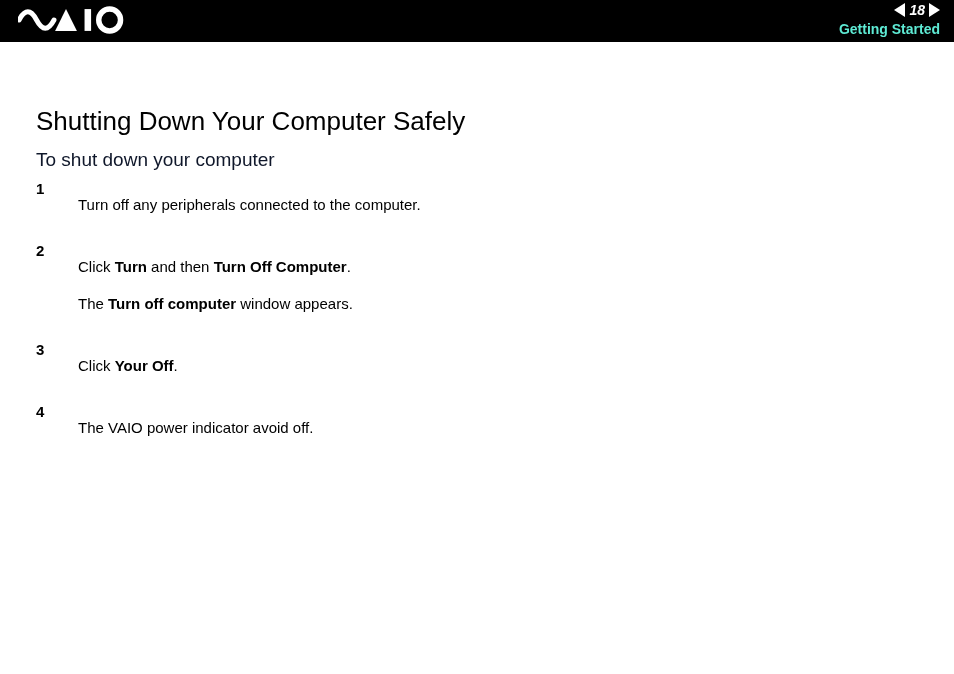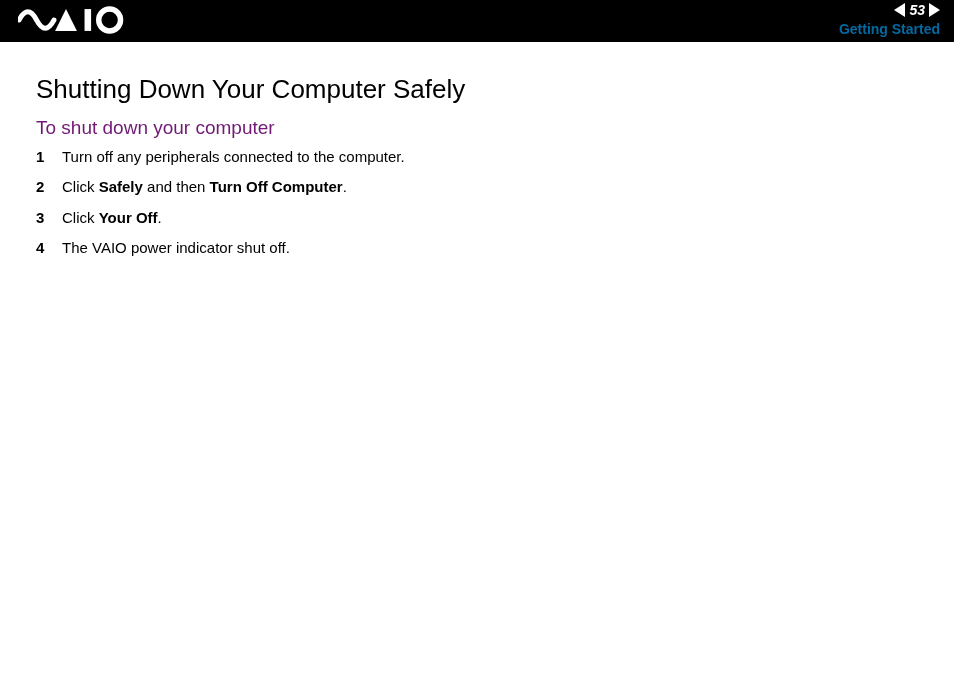--- a/index.html
+++ b/index.html
@@ -3,75 +3,76 @@
 <meta charset="utf-8">
 <style>
   html,body{margin:0;padding:0;width:954px;height:674px;background:#fff;font-family:Arial,Helvetica,sans-serif;color:#000;overflow:hidden}
   .header{background:#000;color:#fff;height:42px;position:relative}
   .logo{position:absolute;left:18px;top:6px;height:28px;display:flex;align-items:center}
   .logo svg{height:28px}
   .hnav{position:absolute;right:14px;top:2px;display:flex;align-items:center;gap:4px;font-weight:bold;font-style:italic;font-size:14px}
   .tri{display:inline-block;width:0;height:0}
   .tri.l{border-top:7px solid transparent;border-bottom:7px solid transparent;border-right:11px solid #fff}
   .tri.r{border-top:7px solid transparent;border-bottom:7px solid transparent;border-left:11px solid #fff}
-  .section{position:absolute;right:14px;top:21px;font-weight:bold;font-size:14px;color:#0369a1}
-  .page{padding:32px 30px 0 36px}
+  .section{position:absolute;right:14px;top:21px;font-weight:bold;font-size:14px;color:#5eead4}
+  .page{padding:64px 30px 0 36px}
   h1{font-size:26px;font-weight:400;margin:0 0 12px 0}
   .intro{font-size:15px;margin:0 0 16px 0}
-  h2{font-size:19px;font-weight:400;color:#701a75;margin:0 0 8px 0}
+  h2{font-size:19px;font-weight:400;color:#0f172a;margin:0 0 8px 0}
   .steps{font-size:15px;line-height:1.35}
   .step{display:flex;margin-bottom:10px}
   .num{width:26px;flex:0 0 26px;font-weight:bold}
   .body{flex:1}
-  .body p{margin:0}
+  .body p{margin:16px}
   .body p + p{margin-top:2px}
   .extra{margin-top:10px}
 </style>
 </head>
 <body>
 
 <div class="header">
   <div class="logo" aria-label="VAIO">
     <svg viewBox="0 0 220 48" width="120">
       <path d="M2 24 Q 18 -6 34 24 Q 50 54 66 24" fill="none" stroke="#fff" stroke-width="9" stroke-linecap="round"></path>
       <polygon points="88,4 108,44 68,44" fill="#fff"></polygon>
       <rect x="122" y="4" width="12" height="40" fill="#fff"></rect>
       <circle cx="168" cy="24" r="20" fill="none" stroke="#fff" stroke-width="10"></circle>
     </svg>
   </div>
   <div class="hnav">
     <span class="tri l"></span>
-    <span>53</span>
+    <span>18</span>
     <span class="tri r"></span>
   </div>
   <div class="section">Getting Started</div>
 </div>
 
 <div class="page">
   <h1>Shutting Down Your Computer Safely</h1>
   <h2>To shut down your computer</h2>
   <div class="steps" id="steps">
       <div class="step">
         <div class="num">1</div>
         <div class="body">
           <p>Turn off any peripherals connected to the computer.</p>
         </div>
       </div>
       <div class="step">
         <div class="num">2</div>
         <div class="body">
-          <p>Click <strong>Safely</strong> and then <strong>Turn Off Computer</strong>.</p>
+          <p>Click <strong>Turn</strong> and then <strong>Turn Off Computer</strong>.</p>
+          <p>The <strong>Turn off computer</strong> window appears.</p>
         </div>
       </div>
       <div class="step">
         <div class="num">3</div>
         <div class="body">
           <p>Click <strong>Your Off</strong>.</p>
         </div>
       </div>
       <div class="step">
         <div class="num">4</div>
         <div class="body">
-          <p class="extra">The VAIO power indicator shut off.</p>
+          <p class="extra">The VAIO power indicator avoid off.</p>
         </div>
       </div>
     </div>
 </div>
 
 </body></html>

